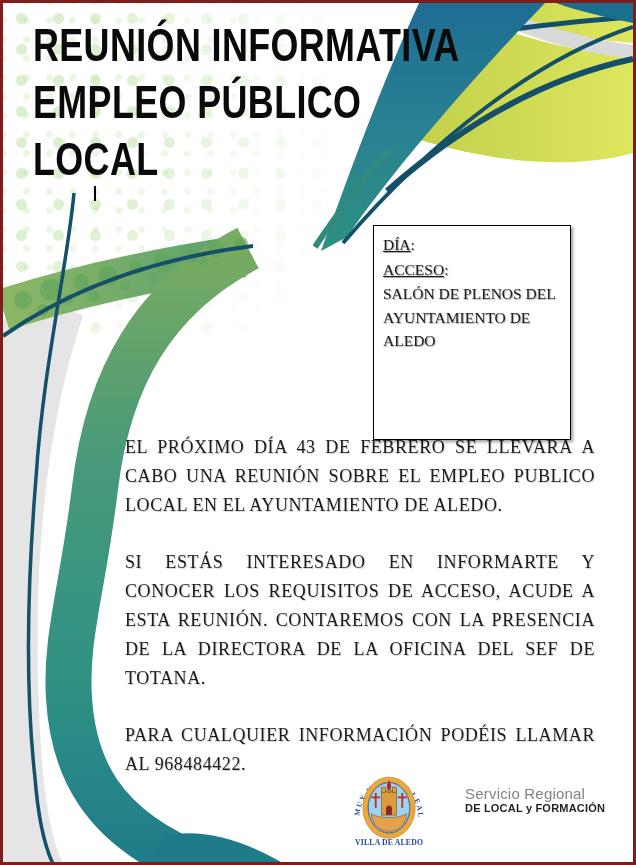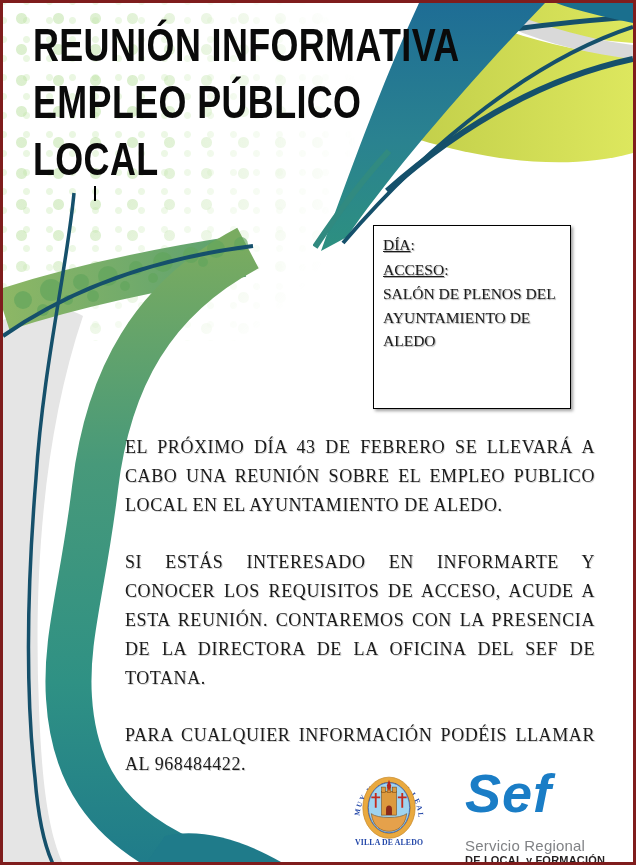--- a/index.html
+++ b/index.html
@@ -25,21 +25,21 @@
   
   .title{
     position:absolute;left:30px;top:14px;z-index:2;
     font-family:"Liberation Sans",sans-serif;font-weight:700;
     font-size:46px;line-height:57px;color:#0a0a0a;letter-spacing:.5px;white-space:nowrap;
   }
   .title .tline{display:inline-block;transform:scaleX(.78);transform-origin:left center;}
   .caret{position:absolute;left:91px;top:183px;width:2px;height:15px;background:#000;z-index:2;}
   
   .infobox{
-    position:absolute;left:370px;top:222px;width:198px;height:184px;z-index:3;
+    position:absolute;left:370px;top:222px;width:198px;height:215px;z-index:3;
     background:#fff;border:1.5px solid #000;box-sizing:border-box;
     box-shadow:2px 2px 3px rgba(0,0,0,.38);
     padding:7px 9px;font-size:15.5px;line-height:23.5px;
     text-shadow:1px 1px 1px rgba(140,140,140,.75);
   }
   .infobox p{margin:0 0 1px 0;}
   .infobox .u{text-decoration:underline;}
   
   .bodytext{
     position:absolute;left:122px;top:430px;width:470px;z-index:2;
@@ -166,18 +166,17 @@
     </g>
     <path d="M50,20 L53,28 L50,36 L47,28 Z" fill="#b5231a"></path>
     <g stroke="#c32b1e" stroke-width="2.5" fill="none">
       <path d="M32,38 L32,58 M26,44 L38,44"></path>
       <path d="M68,38 L68,58 M62,44 L74,44"></path>
     </g>
     <text x="50" y="109" text-anchor="middle" font-family="Liberation Serif, serif" font-size="10.5" font-weight="700" fill="#2246a8" textLength="92">VILLA DE ALEDO</text>
   </svg>
 
   <div class="sef">
-    <div class="sef-word">Sef</div>
     <div class="sef-sub1">Servicio Regional</div>
     <div class="sef-sub2">DE LOCAL y FORMACIÓN</div>
   </div>
 
 </div>
 
 </body></html>

